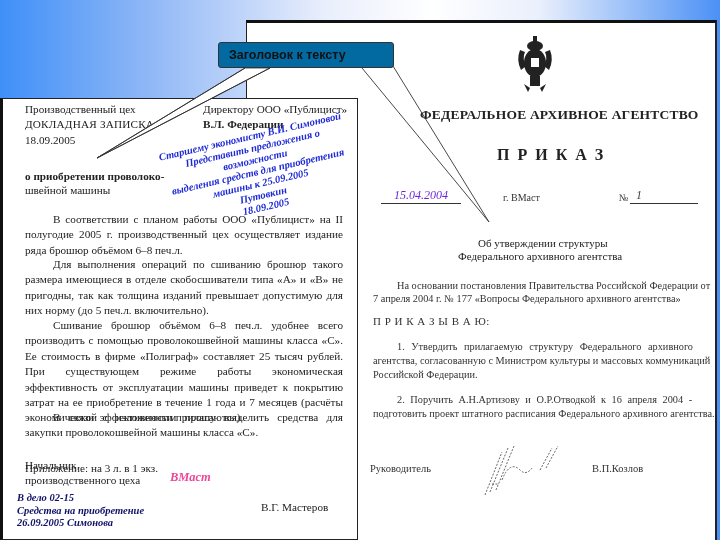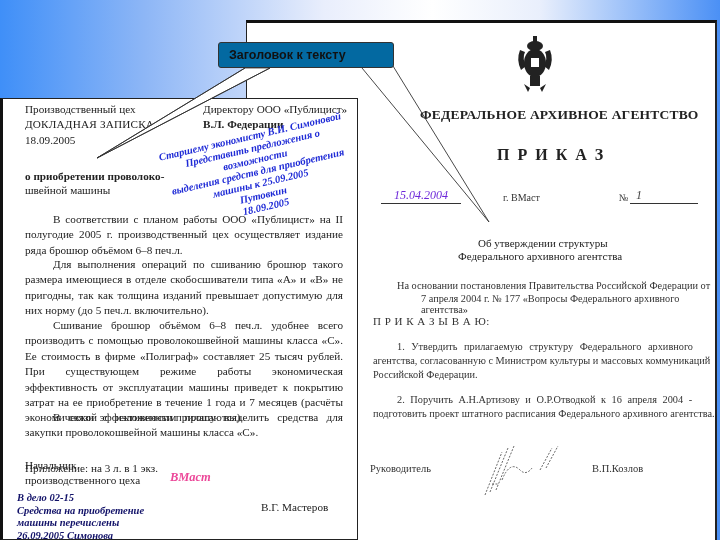--- a/index.html
+++ b/index.html
@@ -63,21 +63,21 @@
 
 <div class="r-text" style="left:381px;top:188px;width:80px;border-bottom:1px solid #333;font-style:italic;font-size:12px;text-align:center;color:#6d28d9;">15.04.2004</div>
 <div class="r-text" style="left:503px;top:192px;font-size:10px;">г. ВМаст</div>
 <div class="r-text" style="left:619px;top:192px;font-size:10px;">№</div>
 <div class="r-text" style="left:630px;top:188px;width:62px;border-bottom:1px solid #333;font-style:italic;font-size:12px;padding-left:6px;color:#444;">1</div>
 
 <div class="r-text" style="left:478px;top:237px;font-size:11px;color:#222;">Об утверждении структуры</div>
 <div class="r-text" style="left:458px;top:250px;font-size:11px;color:#222;">Федерального архивного агентства</div>
 
 <div class="r-text" style="left:397px;top:280px;font-size:10.3px;">На основании постановления Правительства Российской Федерации от</div>
-<div class="r-text" style="left:373px;top:293px;font-size:10.3px;margin-left:48px;">7 апреля 2004 г. № 177 «Вопросы Федерального архивного агентства»</div>
+<div class="r-text" style="left:373px;top:293px;font-size:10.3px;">7 апреля 2004 г. № 177 «Вопросы Федерального архивного агентства»</div>
 
 <div class="r-text" style="left:373px;top:315px;font-size:11px;letter-spacing:0.5px;">П Р И К А З Ы В А Ю:</div>
 
 <div class="r-text" style="left:397px;top:341px;font-size:10.3px;word-spacing:4px;">1.  Утвердить прилагаемую структуру Федерального архивного</div>
 <div class="r-text" style="left:373px;top:355px;font-size:10.3px;">агентства, согласованную с Министром культуры и массовых коммуникаций</div>
 <div class="r-text" style="left:373px;top:369px;font-size:10.3px;">Российской Федерации.</div>
 
 <div class="r-text" style="left:397px;top:394px;font-size:10.3px;word-spacing:3px;">2.  Поручить А.Н.Артизову и О.Р.Отводкой к 16 апреля 2004 -</div>
 <div class="r-text" style="left:373px;top:408px;font-size:10.3px;">подготовить проект штатного расписания Федерального архивного агентства.</div>
 
@@ -123,21 +123,20 @@
 <div class="t lt" style="left:25px;top:429px;margin-top:32px;">Приложение: на 3 л. в 1 экз.</div>
 
 <div class="t lt" style="left:25px;top:458px;">Начальник</div>
 <div class="t lt" style="left:25px;top:473px;text-align:right;">производственного цеха</div>
 <div class="t" style="left:170px;top:470px;font-size:12.5px;font-style:italic;font-weight:bold;color:#ec4899;">ВМаст</div>
 <div class="t lt" style="left:261px;top:500px;text-align:right;">В.Г. Мастеров</div>
 
 <div class="t res" style="left:17px;top:492px;">
   <div>В дело 02-15</div>
   <div>Средства на приобретение</div>
-  <div>машины перечислены</div>
   <div>26.09.2005 Симонова</div>
 </div>
 
 <svg class="lines">
   <polygon points="245,68 270,68 97,158" fill="#fff" stroke="#333" stroke-width="0.8"></polygon>
   <line x1="245" y1="68" x2="97" y2="158" stroke="#333" stroke-width="1"></line>
   <line x1="270" y1="68" x2="97" y2="158" stroke="#333" stroke-width="1"></line>
   <line x1="362" y1="68" x2="489" y2="222" stroke="#333" stroke-width="0.9"></line>
   <line x1="393" y1="66" x2="489" y2="222" stroke="#333" stroke-width="0.9"></line>
 </svg>

